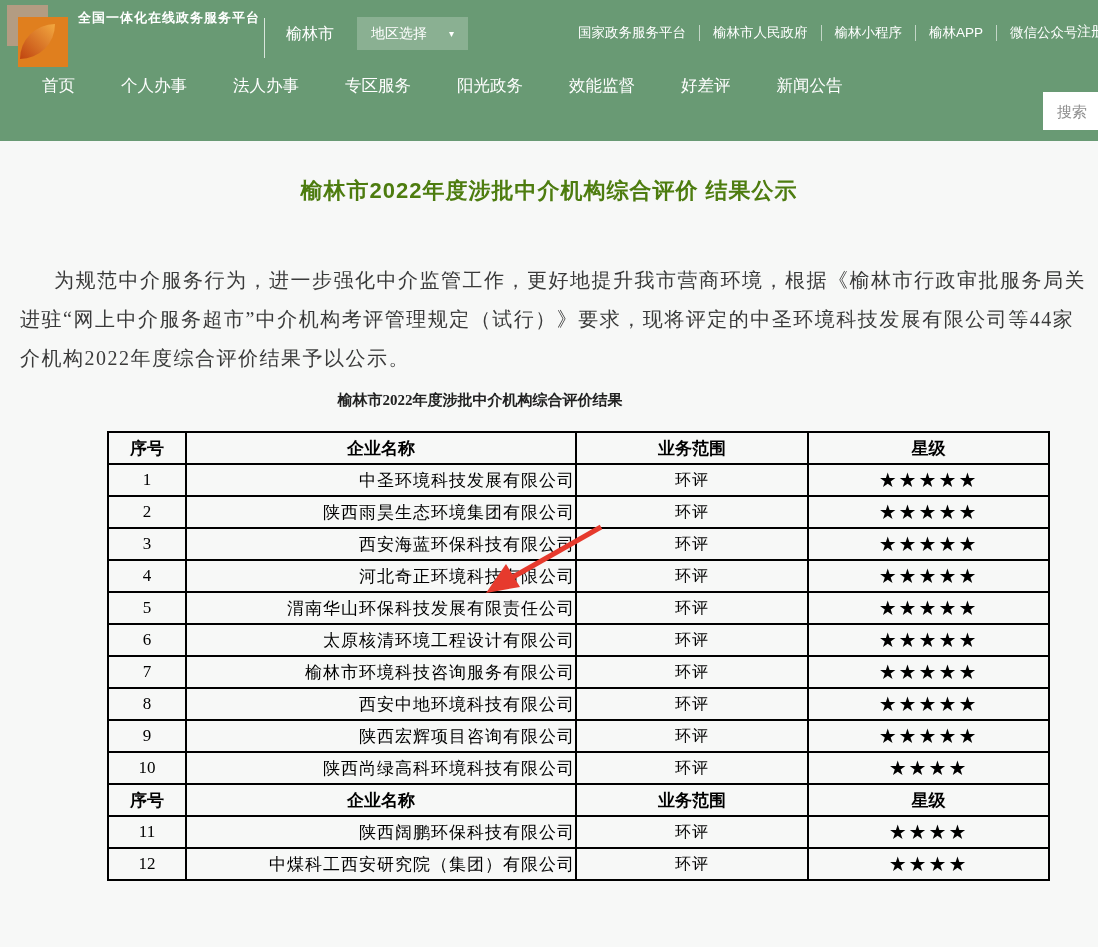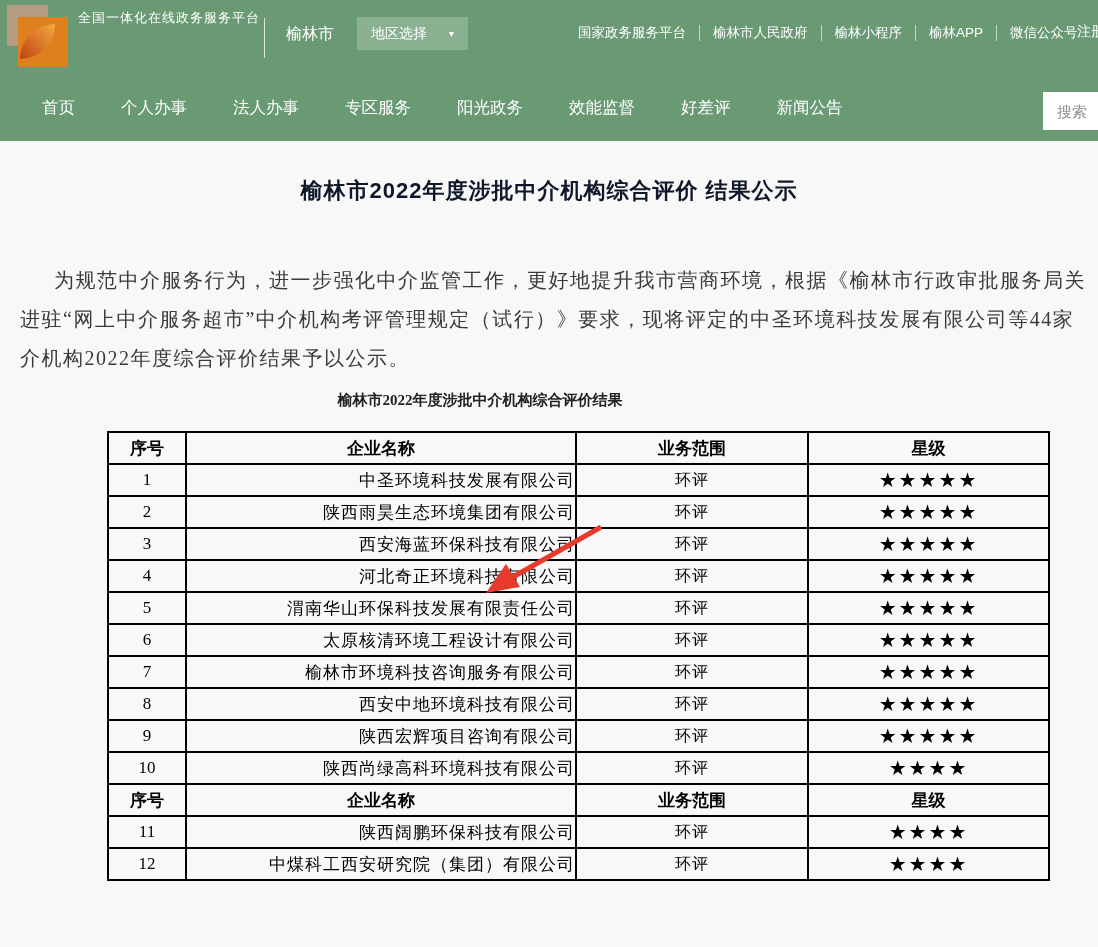--- a/index.html
+++ b/index.html
@@ -9,44 +9,44 @@
   
   .site-header { position:absolute; left:0; top:0; width:1098px; height:141px; background:#699a74; }
   .topbar-row { position:relative; height:75px; }
   .logo-mark { position:absolute; left:7px; top:5px; width:64px; height:66px; cursor:pointer; }
   .logo-back { position:absolute; left:0; top:0; width:41px; height:41px; background:#b39c82; }
   .logo-front { position:absolute; left:11px; top:12px; width:50px; height:50px; background:#e07f1e; }
   .logo-leaf { position:absolute; left:2px; top:7px; width:35px; height:35px;
                background:linear-gradient(to bottom left, #f3a940, #c04410);
                border-radius:100% 0 100% 0; }
   .logo-text { position:absolute; left:78px; top:9px; color:#fff; }
-  .logo-small { font-size:13px; letter-spacing:1px; }
+  .logo-small { font-size:13px; letter-spacing:1px;font-weight:bold; }
   .logo-big { font-size:26px; font-weight:bold; letter-spacing:2px; margin-top:3px; }
   .head-divider { position:absolute; left:264px; top:18px; width:1px; height:40px; background:rgba(255,255,255,0.75); }
   .city-label { position:absolute; left:286px; top:24px; color:#fff; font-size:16px; }
   .region-btn { position:absolute; left:357px; top:17px; height:33px; padding:0 14px;
                 background:rgba(255,255,255,0.22); color:#fff; font-size:14px;
                 display:flex; align-items:center; gap:22px; cursor:pointer; border:none; }
   .region-caret { font-size:10px; }
   .top-links { position:absolute; left:578px; top:24px; display:flex; align-items:center; }
   .top-link { color:#fff; font-size:13.5px; text-decoration:none; white-space:nowrap; cursor:pointer; }
   .toplink-sep { width:1px; height:16px; background:rgba(255,255,255,0.6); margin:0 13px; }
   .register-link { position:absolute; left:1077px; top:23px; color:#fff; font-size:14px;
                    white-space:nowrap; text-decoration:none; cursor:pointer; }
 
   .nav-row { position:relative; height:66px; }
-  .main-nav { display:flex; align-items:center; height:100%; padding-left:42px; gap:46px; }
+  .main-nav { display:flex; height:100%; padding-left:42px; gap:46px; }
   .nav-item { color:#fff; font-size:16.5px; text-decoration:none; white-space:nowrap; cursor:pointer; }
   .search-input { position:absolute; left:1043px; top:17px; width:120px; height:38px;
                   border:none; background:#fff; font-size:15px; padding-left:14px; color:#333; outline:none; }
   .search-input::placeholder { color:#8f8f8f; }
 
   
   .doc-title { position:absolute; left:0; top:176px; width:1098px; text-align:center;
-               font-size:22px; font-weight:bold; color:#0f172a; letter-spacing:1px; }
+               font-size:22px; font-weight:bold; color:#4d7c0f; letter-spacing:1px; }
   .doc-paragraph { position:absolute; left:20px; top:261px; width:2000px;
                    font-family:"Liberation Serif","DejaVu Serif", serif;
                    font-size:20px; color:#3a3a3a; line-height:39px; letter-spacing:1.5px; }
   .para-line { white-space:nowrap; }
   .para-line.indent { padding-left:34px; }
   .table-caption { position:absolute; left:0; top:391px; width:960px; text-align:center;
                    font-family:"Liberation Serif","DejaVu Serif", serif;
                    font-size:15px; font-weight:bold; color:#222; }
 
   

